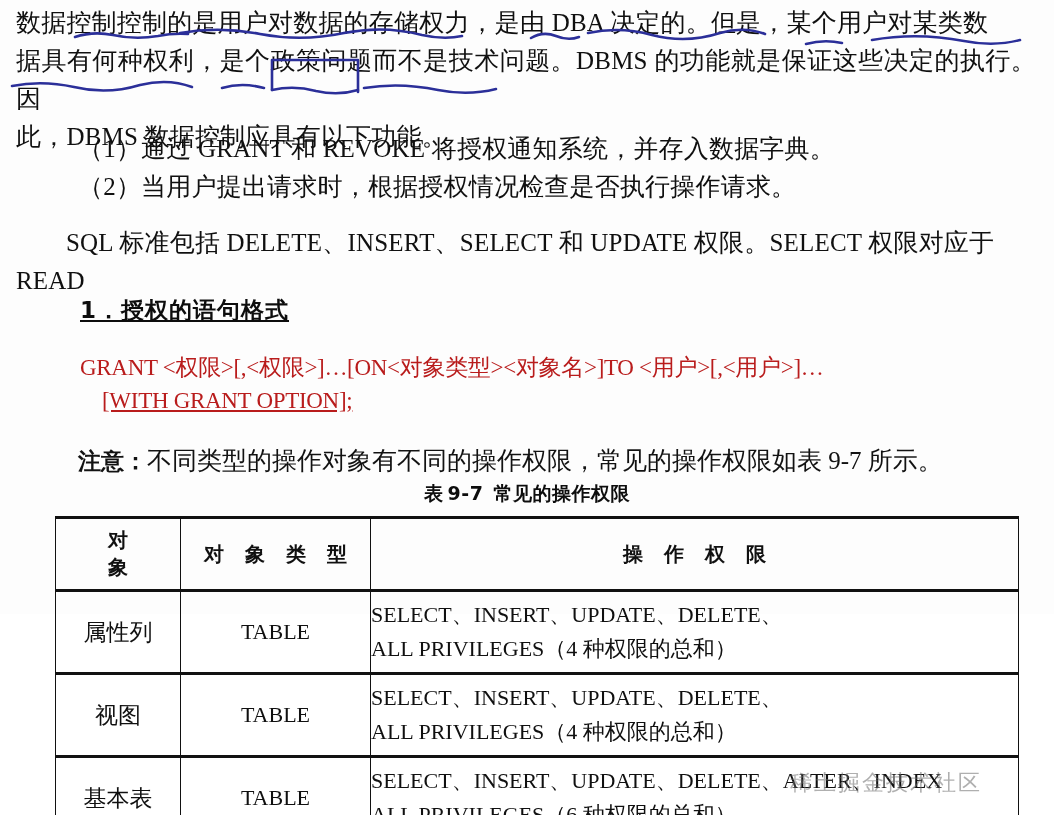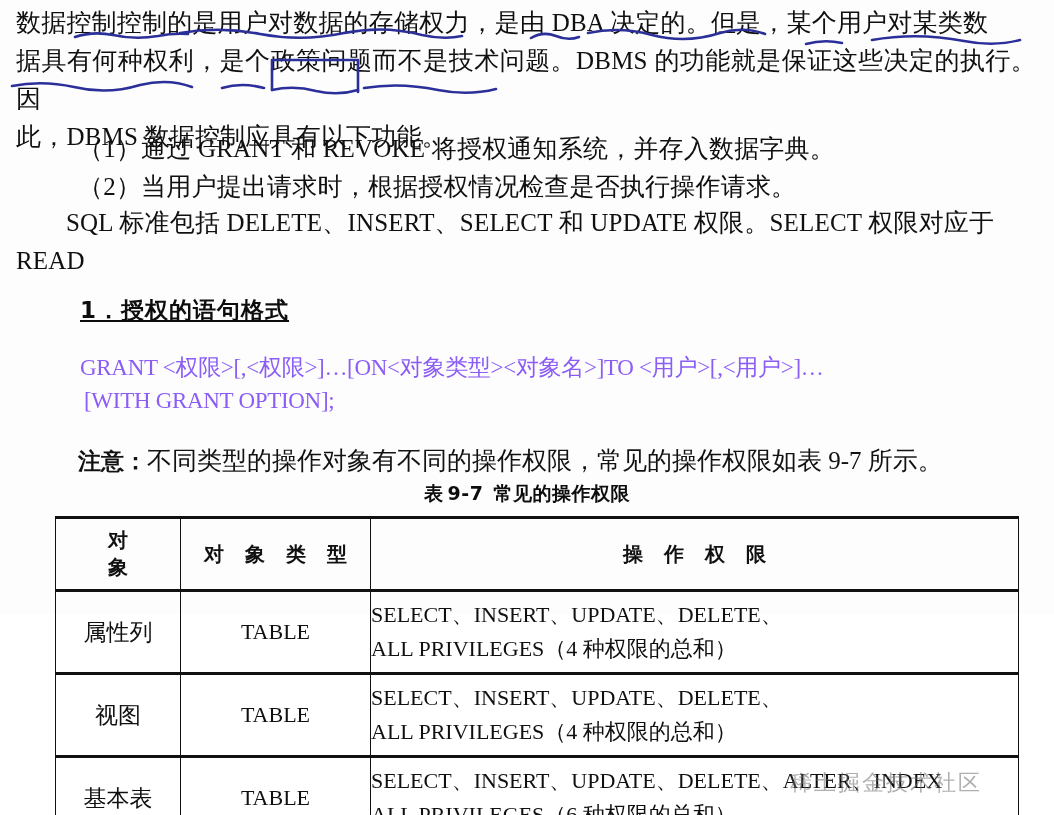--- a/index.html
+++ b/index.html
@@ -27,21 +27,21 @@
   .para {
     position: absolute;
     font-family: "Liberation Serif", "DejaVu Serif", serif;
     font-size: 25px;
     line-height: 38px;
     letter-spacing: 0.2px;
     color: #101010;
     white-space: nowrap;
   }
 
-  .indent { text-indent: 2em; }
+  .indent { text-indent: 2em; margin-top: 20px; }
 
   
   #p1 {
     left: 16px;
     top: 4px;
     width: 1020px;
     white-space: normal;
     text-align: justify;
     text-justify: inter-ideograph;
   }
@@ -68,24 +68,24 @@
   }
   #h1 { left: 80px; top: 295px; }
 
   
   .syntax {
     position: absolute;
     font-family: "Liberation Serif", "DejaVu Serif", serif;
     font-size: 23px;
     letter-spacing: -0.3px;
     white-space: nowrap;
-    color: #8b5cf6;
+    color: #b91c1c;
   }
   #syn1 { left: 80px; top: 352px; }
-  #syn2 { left: 84px; top: 388px; }
+  #syn2 { left: 102px; top: 388px; text-decoration: underline; }
 
   
   #note {
     position: absolute;
     left: 78px;
     top: 444px;
     font-size: 25px;
     white-space: nowrap;
     font-family: "Liberation Serif", "DejaVu Serif", serif;
   }

